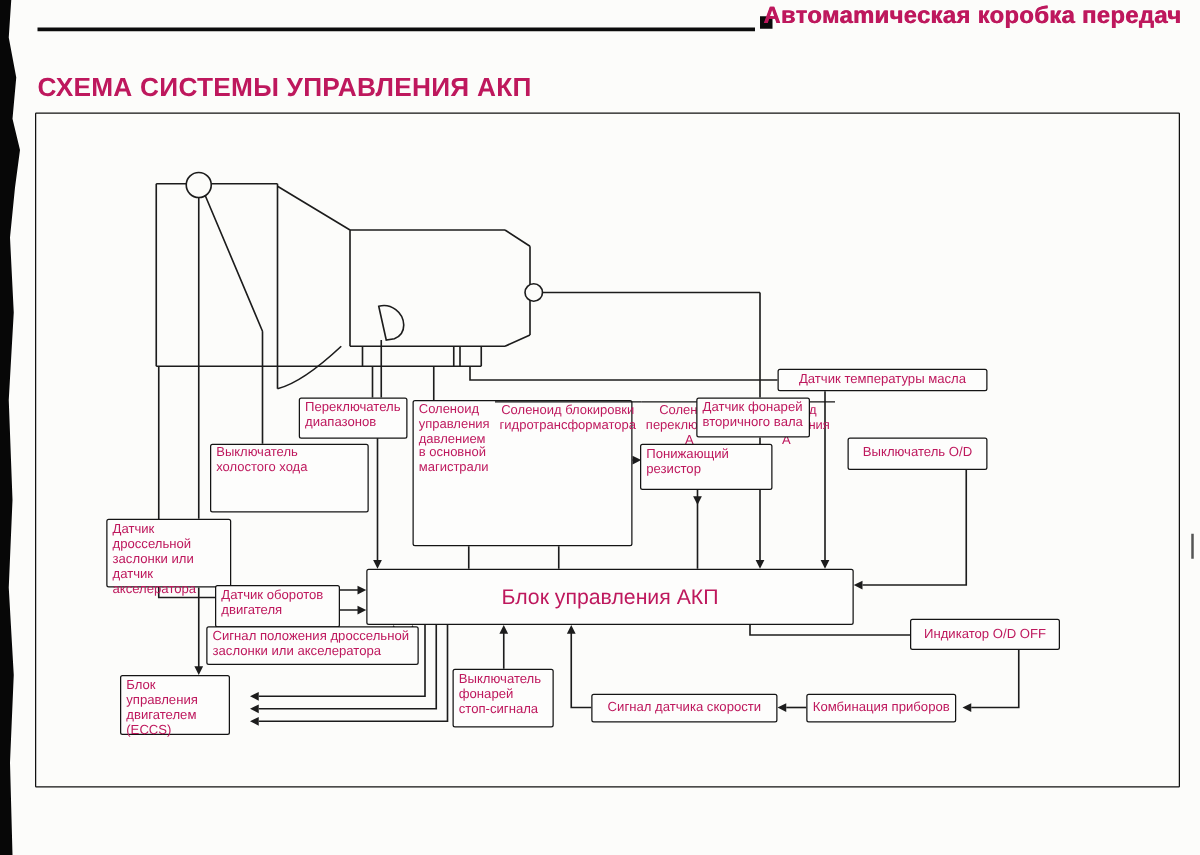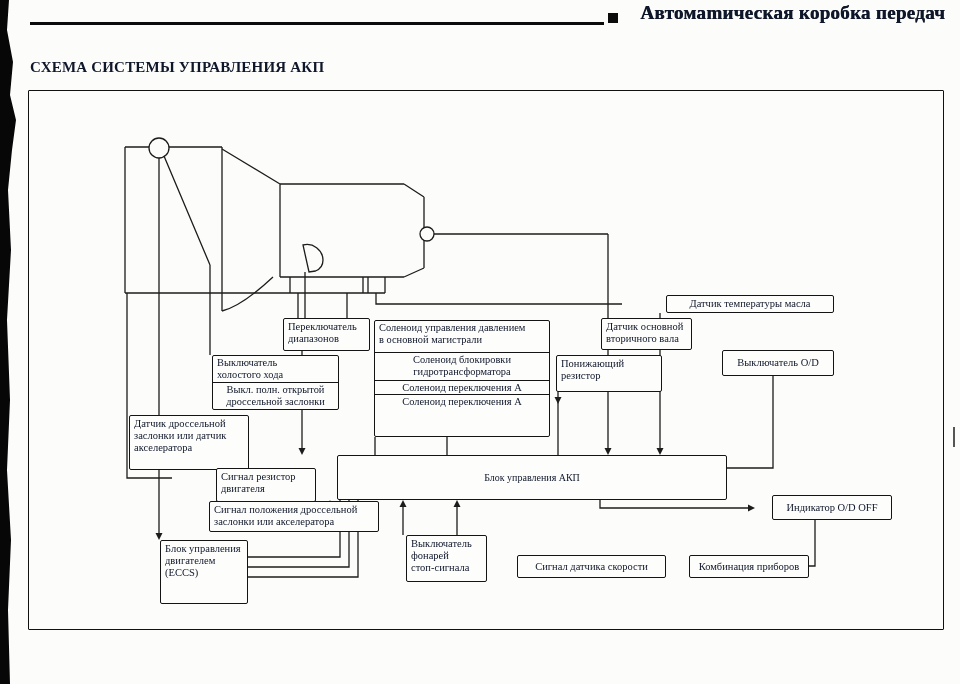--- a/index.html
+++ b/index.html
@@ -1,35 +1,35 @@
 <!DOCTYPE html>
 <html><head>
 <meta charset="utf-8">
 <style>
   html,body{margin:0;padding:0;background:#e8e8e6;}
   .page{position:relative;width:960px;height:684px;background:#fcfcfa;overflow:hidden;
-        font-family:Liberation Serif, serif;color:#0f172a;}
+        font-family:Liberation Sans, sans-serif;color:#be185d;}
   .binding{position:absolute;left:0;top:0;width:18px;height:684px;background:#070707;
            clip-path:polygon(0 0,9px 0,7px 30px,13px 62px,10px 95px,16px 120px,12px 150px,8px 190px,
            11px 250px,7px 320px,10px 400px,7px 470px,11px 540px,8px 610px,10px 684px,0 684px);}
   .hrule{position:absolute;left:30px;top:22px;width:574px;height:3px;background:#0b0b0b;}
   .hmark{position:absolute;left:608px;top:13px;width:10px;height:10px;background:#0b0b0b;}
   .htitle{position:absolute;right:15px;top:2px;font-size:19px;font-weight:bold;
           letter-spacing:.3px;text-shadow:.5px 0 0 currentColor;}
-  .stitle{position:absolute;left:30px;top:59px;font-size:15px;font-weight:bold;letter-spacing:.2px;}
+  .stitle{position:absolute;left:30px;top:59px;font-size:21px;font-weight:bold;letter-spacing:.2px;}
   .frame{position:absolute;left:28px;top:90px;width:914px;height:538px;border:1.6px solid #111;
          border-radius:1px;}
   .wires{position:absolute;left:0;top:0;width:960px;height:684px;}
   .dbox{position:absolute;border:1.3px solid #141414;background:#fdfdfc;border-radius:2px;
-        font-size:10.5px;line-height:1.14;white-space:pre-line;padding:2px 4px;box-sizing:border-box;margin-left:44px;}
+        font-size:10.5px;line-height:1.14;white-space:pre-line;padding:2px 4px;box-sizing:border-box;}
   .c{display:flex;align-items:center;justify-content:center;text-align:center;white-space:pre-line;padding:1px 2px;}
-  .stack{padding:0;display:flex;flex-direction:column;}
+  .stack{padding:0;display:flex;flex-direction:row;}
   .cell{box-sizing:border-box;padding:1px 4px;font-size:10.4px;line-height:1.13;white-space:pre-line;}
   .cell + .cell{border-top:1.2px solid #141414;text-align:center;}
-  .main{font-size:10px;}
+  .main{font-size:17px;}
   .tick{position:absolute;left:953px;top:427px;width:2px;height:20px;background:#555;}
 </style>
 </head>
 <body>
 
 <div class="page">
 
   <div class="binding"></div>
 
   <div class="hrule"></div>
@@ -108,53 +108,51 @@
 в основной магистрали</div>
     <div class="cell" style="height:28px">Соленоид блокировки
 гидротрансформатора</div>
     <div class="cell" style="height:14px">Соленоид переключения А</div>
     <div class="cell" style="height:14px">Соленоид переключения А</div>
   </div>
 
   <div class="dbox stack" style="left:168px;top:355px;width:127px;height:55px">
     <div class="cell" style="height:26px">Выключатель
 холостого хода</div>
-    <div class="cell" style="height:26px">Выкл. полн. открытой
-дроссельной заслонки</div>
   </div>
 
-  <div class="dbox" style="left:85px;top:415px;width:120px;height:55px">Датчик дроссельной
+  <div class="dbox" style="left:85px;top:415px;width:100px;height:55px">Датчик дроссельной
 заслонки или датчик
 акселератора</div>
 
-  <div class="dbox" style="left:172px;top:468px;width:100px;height:34px">Сигнал резистор
+  <div class="dbox" style="left:172px;top:468px;width:100px;height:34px">Датчик оборотов
 двигателя</div>
 
   <div class="dbox" style="left:165px;top:501px;width:170px;height:31px">Сигнал положения дроссельной
 заслонки или акселератора</div>
 
-  <div class="dbox" style="left:116px;top:540px;width:88px;height:64px">Блок управления
+  <div class="dbox" style="left:96px;top:540px;width:88px;height:48px">Блок управления
 двигателем
 (ECCS)</div>
 
   <div class="dbox" style="left:362px;top:535px;width:81px;height:47px">Выключатель
 фонарей
 стоп-сигнала</div>
 
   <div class="dbox c" style="left:473px;top:555px;width:149px;height:23px">Сигнал датчика скорости</div>
 
   <div class="dbox c" style="left:645px;top:555px;width:120px;height:23px">Комбинация приборов</div>
 
   <div class="dbox c" style="left:728px;top:495px;width:120px;height:25px">Индикатор O/D OFF</div>
 
   <div class="dbox c" style="left:678px;top:350px;width:112px;height:26px">Выключатель O/D</div>
 
   <div class="dbox" style="left:512px;top:355px;width:106px;height:37px">Понижающий
 резистор</div>
 
-  <div class="dbox" style="left:557px;top:318px;width:91px;height:32px">Датчик основной
+  <div class="dbox" style="left:557px;top:318px;width:91px;height:32px">Датчик фонарей
 вторичного вала</div>
 
   <div class="dbox c" style="left:622px;top:295px;width:168px;height:18px">Датчик температуры масла</div>
 
   <div class="dbox c main" style="left:293px;top:455px;width:390px;height:45px">Блок управления АКП</div>
 
 </div>
 
 </body></html>

